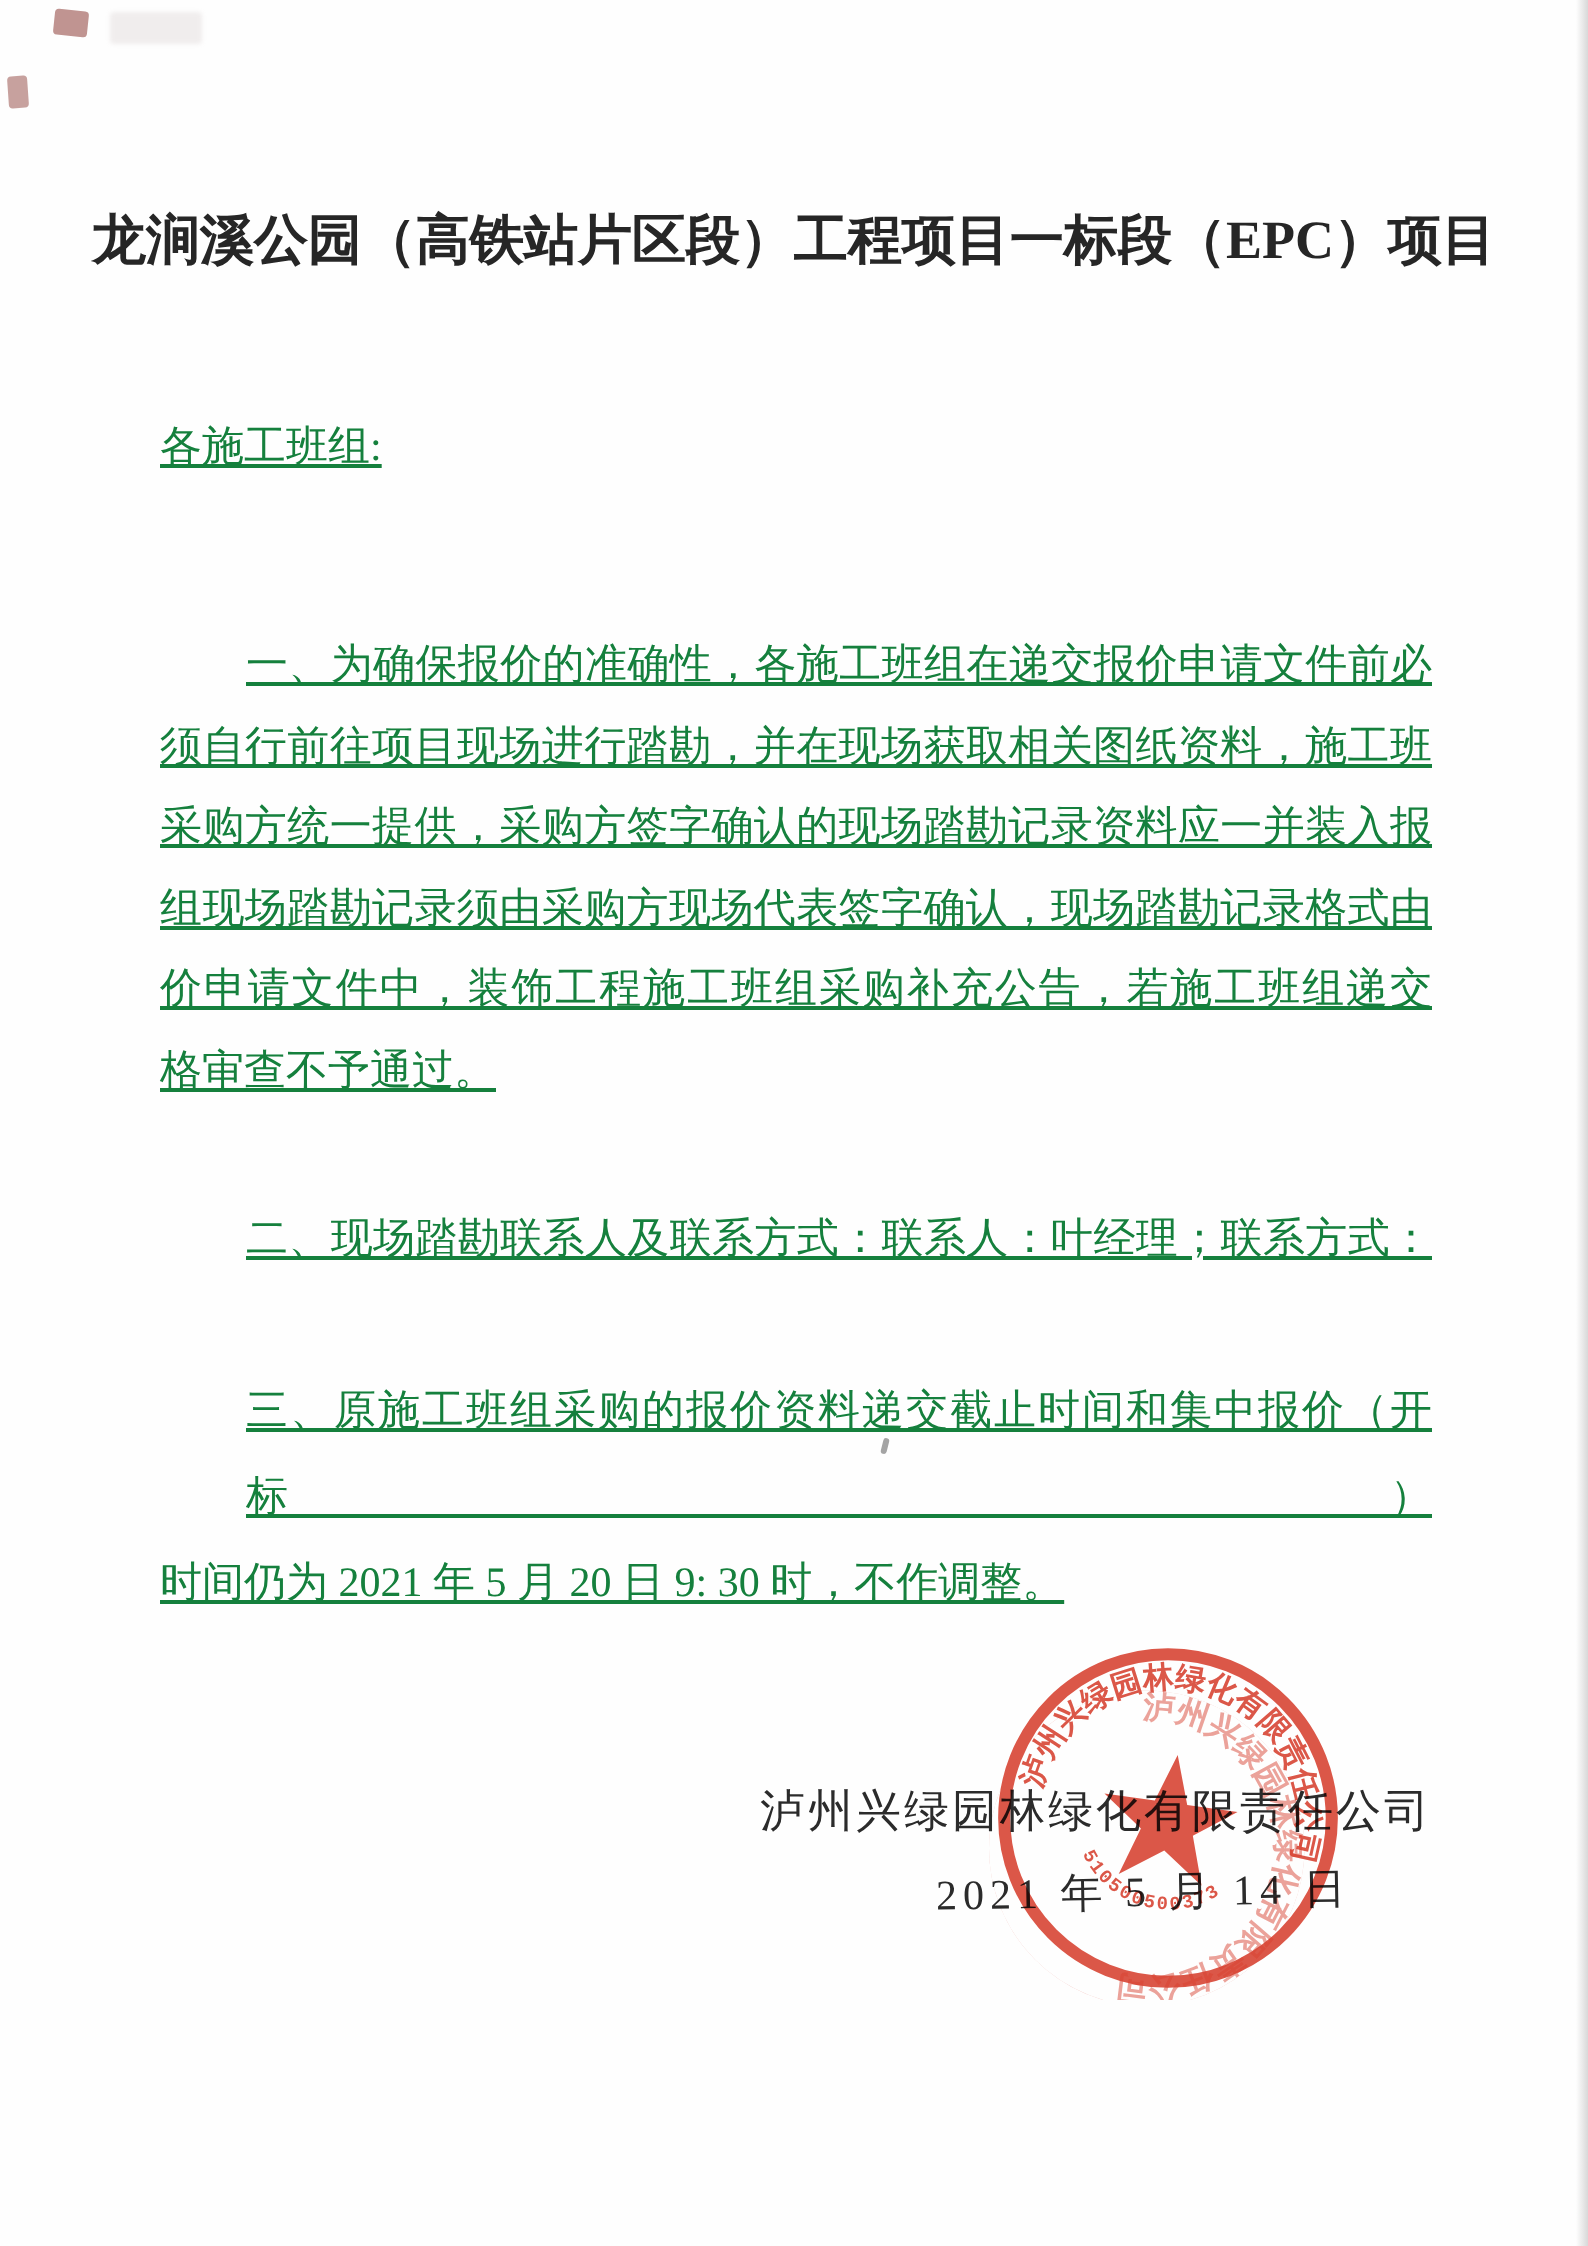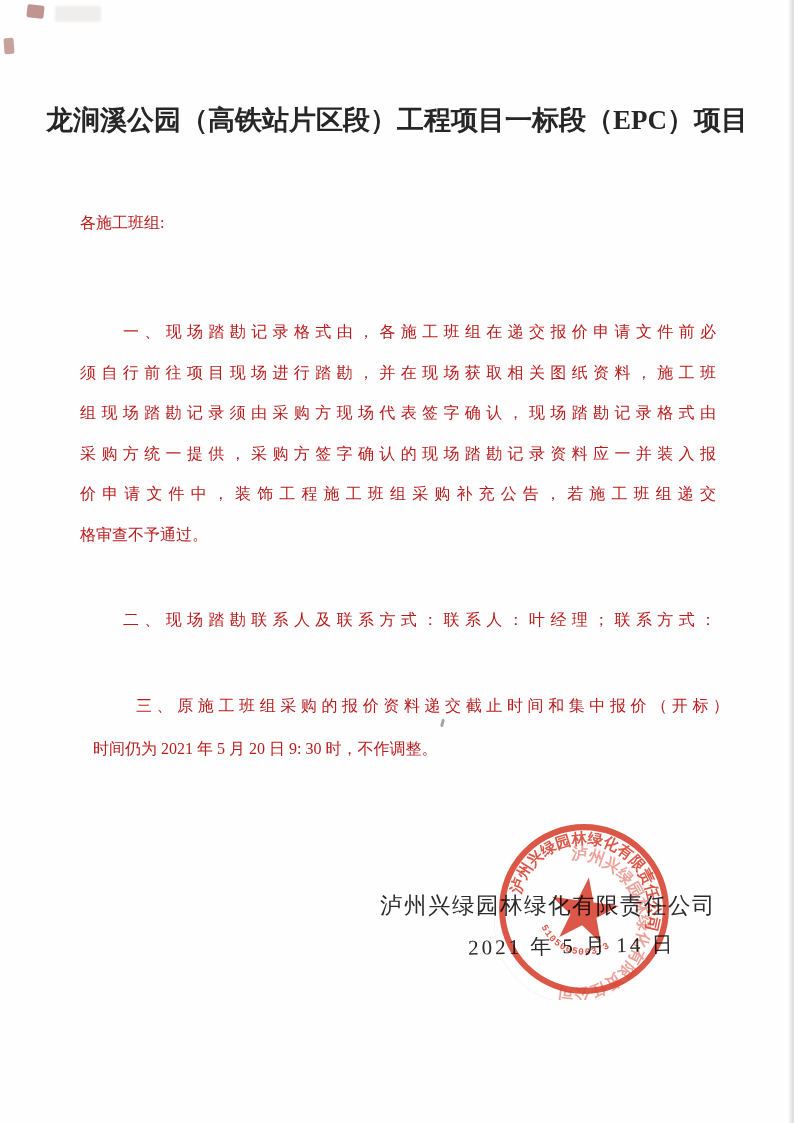--- a/index.html
+++ b/index.html
@@ -11,29 +11,29 @@
   }
   .edge-shadow {
     position:absolute; top:0; right:0; width:6px; height:1123px;
     background:linear-gradient(to right, rgba(255,255,255,0), rgba(185,185,185,.55));
   }
   .doc-title {
     position:absolute; top:94px; left:0; right:0;
     text-align:center; font-size:27px; font-weight:bold; line-height:52px;
     color:#262626; letter-spacing:0px;
   }
-  .para { position:absolute; left:80px; width:636px; font-size:16px; color:#b91c1c; }
+  .para { position:absolute; left:80px; width:636px; font-size:21px; color:#15803d;text-decoration:underline; }
   .line { display:block; }
   .indent { padding-left:43px; }
   .fill { text-align:justify; text-align-last:justify; }
   .greeting { top:208px; line-height:30px; }
   .intro { top:243px; line-height:36px; }
   .p1 { top:312px; line-height:40.5px; }
   .p2 { top:598px; line-height:43px; }
-  .p3 { top:684px; line-height:43px;margin-left:13px; }
+  .p3 { top:684px; line-height:43px; }
   .closing { top:766px; line-height:30px; }
   .company {
     position:absolute; top:890px; right:78px;
     font-size:22.5px; letter-spacing:1.5px; color:#2b2b2b;
   }
   .date {
     position:absolute; top:932px; left:468px;
     font-size:21px; letter-spacing:3px; color:#2b2b2b;
     transform:rotate(-1deg);
   }
@@ -60,24 +60,24 @@
   <div class="edge-shadow"></div>
 
   <div class="doc-title">
     <span class="line">龙涧溪公园（高铁站片区段）工程项目一标段（EPC）项目</span>
   </div>
 
   <div class="para greeting">各施工班组:</div>
 
 
   <div class="para p1">
-    <span class="line indent fill">一、现场踏勘记录格式由，各施工班组在递交报价申请文件前必</span>
+    <span class="line indent fill">一、为确保报价的准确性，各施工班组在递交报价申请文件前必</span>
     <span class="line fill">须自行前往项目现场进行踏勘，并在现场获取相关图纸资料，施工班</span>
+    <span class="line fill">采购方统一提供，采购方签字确认的现场踏勘记录资料应一并装入报</span>
     <span class="line fill">组现场踏勘记录须由采购方现场代表签字确认，现场踏勘记录格式由</span>
-    <span class="line fill">采购方统一提供，采购方签字确认的现场踏勘记录资料应一并装入报</span>
     <span class="line fill">价申请文件中，装饰工程施工班组采购补充公告，若施工班组递交</span>
     <span class="line">格审查不予通过。</span>
   </div>
 
   <div class="para p2">
     <span class="line indent fill">二、现场踏勘联系人及联系方式：联系人：叶经理；联系方式：</span>
   </div>
 
   <div class="para p3">
     <span class="line indent fill">三、原施工班组采购的报价资料递交截止时间和集中报价（开标）</span>

